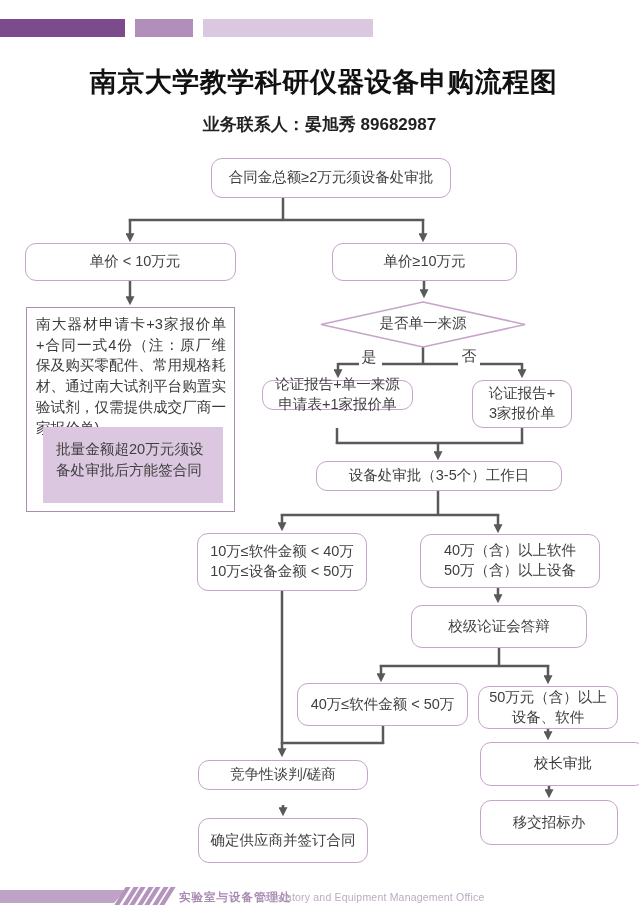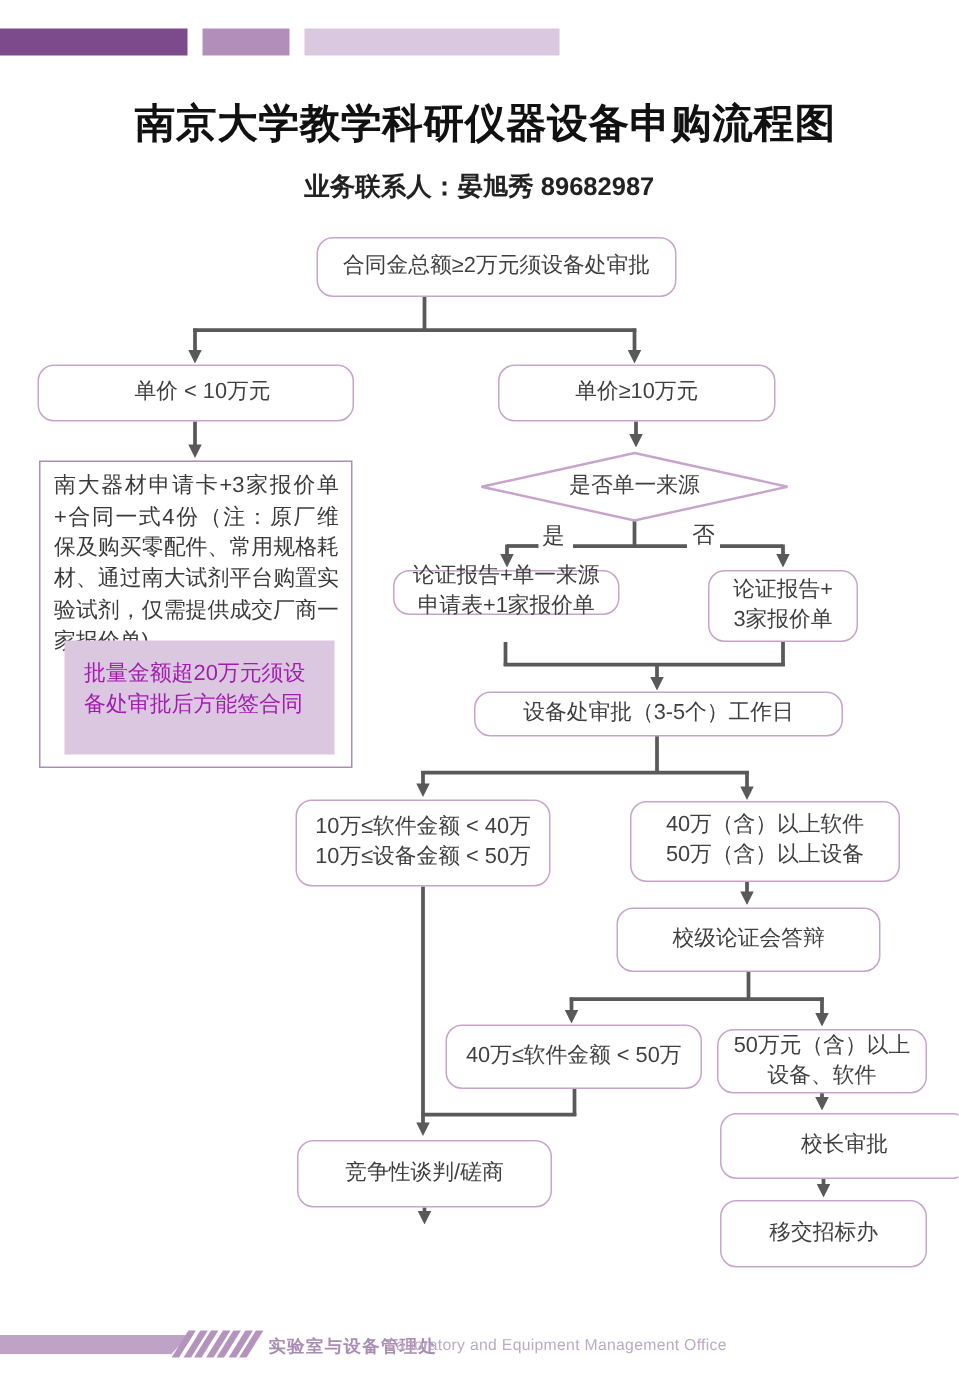--- a/index.html
+++ b/index.html
@@ -28,21 +28,21 @@
          display:flex;align-items:center;justify-content:center;text-align:center;
          white-space:pre-line;color:#3f3f3f;font-size:14.5px;line-height:1.35;padding:2px 6px;}
   .dlabel{position:absolute;color:#3f3f3f;font-size:15px;width:24px;text-align:center;}
   .diamond-text{position:absolute;left:340px;top:314px;width:166px;text-align:center;
          color:#3f3f3f;font-size:14.5px;}
 
   .docs-box{position:absolute;left:26px;top:307px;width:209px;height:205px;box-sizing:border-box;
          background:#fff;border:1.6px solid #ab8cb3;color:#3a3a3a;
          font-size:14.6px;line-height:1.42;padding:6px 8px 6px 9px;text-align:justify;}
   .docs-note{position:absolute;left:16px;top:119px;width:180px;height:76px;box-sizing:border-box;
-         background:#dbc7df;color:#a21caf;font-size:14.6px;line-height:1.45;
+         background:#dbc7df;color:#404040;font-size:14.6px;line-height:1.45;
          padding:12px 10px 0 13px;text-align:left;}
 
   
   .fbar{position:absolute;left:0;top:890px;width:126px;height:13px;background:#bfa3c6;
         clip-path:polygon(0 0,100% 0,calc(100% - 12px) 100%,0 100%);}
   .fslashes{position:absolute;left:120px;top:887px;height:18px;display:flex;gap:3px;}
   .fslashes div{width:4.5px;height:18px;background:#b493bd;transform:skewX(-32deg);}
   .fcn{position:absolute;left:179px;top:890px;font-size:11.5px;font-weight:bold;
        color:#a98cb3;letter-spacing:1px;}
   .fen{position:absolute;left:258px;top:891px;font-size:10.5px;color:#bcaac3;letter-spacing:.2px;}
@@ -144,22 +144,23 @@
 
   <div class="rnode" style="left:297px;top:683px;width:171px;height:43px;">40万≤软件金额 &lt; 50万</div>
 
   <div class="rnode" style="left:478px;top:686px;width:140px;height:43px;">50万元（含）以上
 设备、软件</div>
 
   <div class="rnode" style="left:480px;top:742px;width:166px;height:44px;">校长审批</div>
 
   <div class="rnode" style="left:480px;top:800px;width:138px;height:45px;">移交招标办</div>
 
-  <div class="rnode" style="left:198px;top:760px;width:170px;height:45px;">竞争性谈判/磋商</div>
+  <div class="rnode" style="left:198px;top:760px;width:170px;height:30px;">竞争性谈判/磋商</div>
 
+  <div class="rnode" style="left:198px;top:818px;width:170px;height:45px;">确定供应商并签订合同</div>
 
   <div class="fbar"></div>
   <div class="fslashes">
     <div></div>
       <div></div>
       <div></div>
       <div></div>
       <div></div>
       <div></div>
       <div></div>

